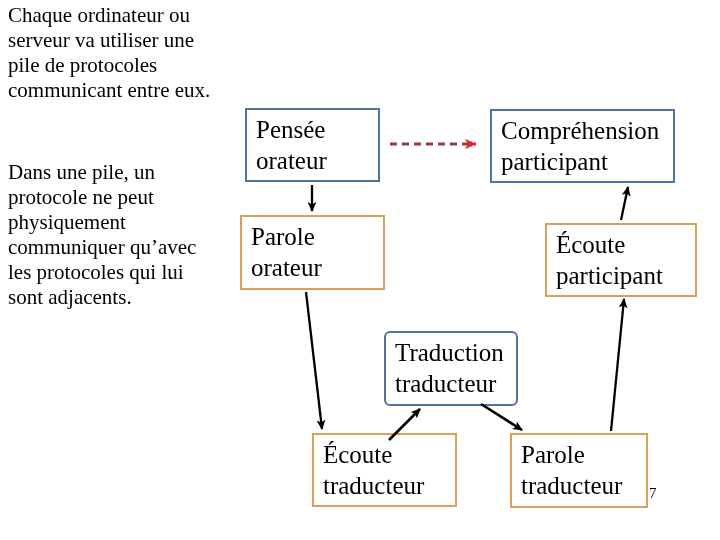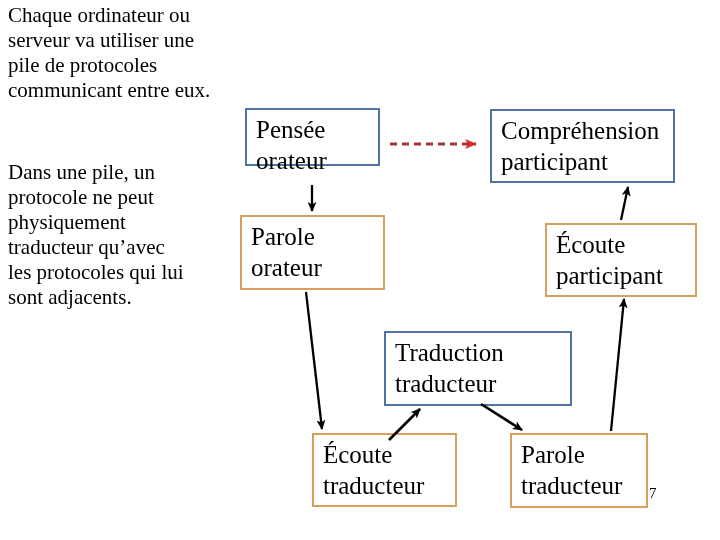--- a/index.html
+++ b/index.html
@@ -36,25 +36,25 @@
   .dbox {
     position: absolute;
     background: #ffffff;
     font-size: 25px;
     line-height: 31px;
     padding: 4px 4px 0 9px;
     white-space: nowrap;
   }
   .dbox.blue   { border: 2px solid var(--box-border-blue); }
   .dbox.orange { border: 2px solid var(--box-border-orange); }
-  .box-pensee        { left: 245px; top: 108px; width: 135px; height: 58px; }
+  .box-pensee        { left: 245px; top: 108px; width: 135px; height: 74px; }
   .box-comprehension { left: 490px; top: 109px; width: 185px; height: 74px; }
   .box-parole-orateur{ left: 240px; top: 215px; width: 145px; height: 75px; }
   .box-ecoute-part   { left: 545px; top: 223px; width: 152px; height: 74px; }
-  .box-traduction    { left: 384px; top: 331px; width: 188px; height: 75px; }
+  .box-traduction    { left: 384px; top: 331px; width: 134px; height: 75px; border-radius: 6px; }
   .box-ecoute-trad   { left: 312px; top: 433px; width: 145px; height: 74px; }
   .box-parole-trad   { left: 510px; top: 433px; width: 138px; height: 75px; }
   .arrow-layer {
     position: absolute;
     left: 0; top: 0;
     width: 720px; height: 540px;
     pointer-events: none;
   }
   .page-number {
     position: absolute;
@@ -69,21 +69,21 @@
 
 <div class="slide">
 
   <div class="para para1">Chaque ordinateur ou
 serveur va utiliser une
 pile de protocoles
 communicant entre eux.</div>
   <div class="para para2">Dans une pile, un
 protocole ne peut
 physiquement
-traducteur qu’avec
+communiquer qu’avec
 les protocoles qui lui
 sont adjacents.</div>
 
   <div class="dbox blue box-pensee">
     <div>Pensée</div>
     <div>orateur</div>
   </div>
 
   <div class="dbox blue box-comprehension">
     <div>Compréhension</div>

